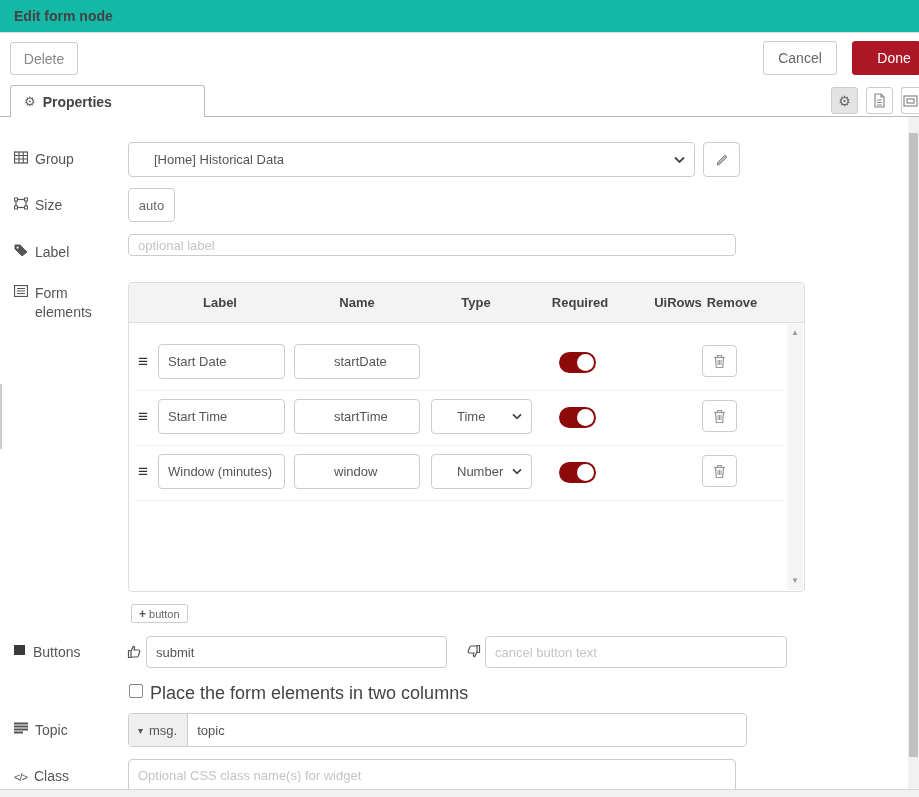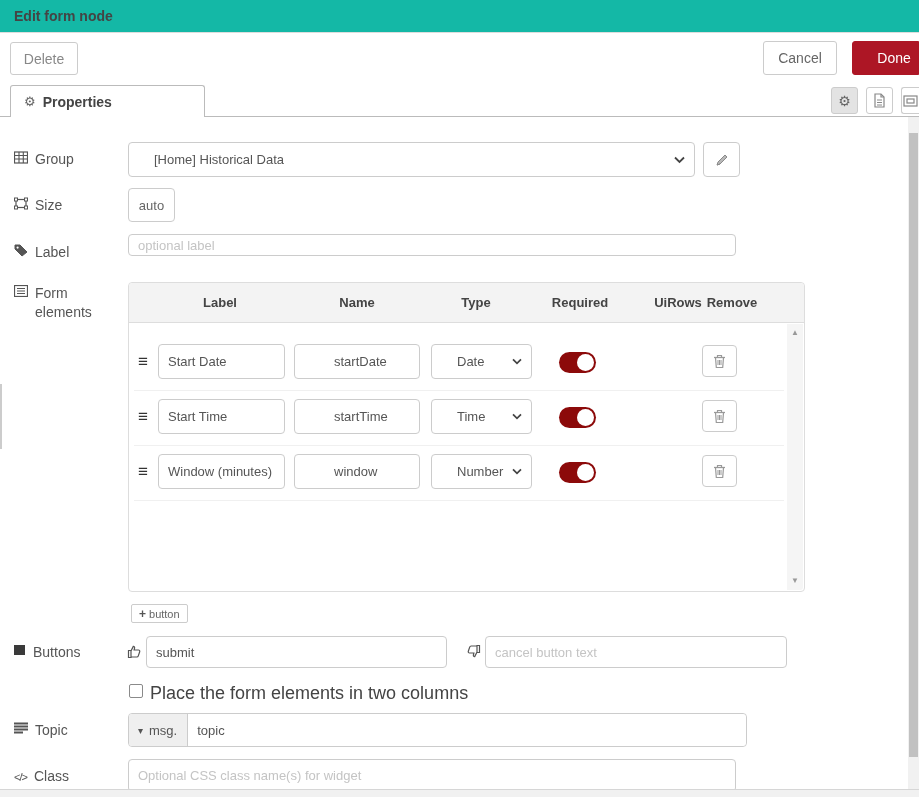--- a/index.html
+++ b/index.html
@@ -212,28 +212,20 @@
       <span class="fe-col" style="left:307px;width:80px;">Type</span>
       <span class="fe-col" style="left:406px;width:90px;">Required</span>
       <span class="fe-col" style="left:514px;width:70px;">UiRows</span>
       <span class="fe-col" style="left:563px;width:80px;">Remove</span>
     </div>
 
     <div class="fe-row" style="top:52px;">
       <span class="grip">≡</span>
       <input class="tin fe-in-label" value="Start Date" style="">
       <input class="tin fe-in-name" value="startDate" style="">
-      <div class="sel fe-sel">
-        <span>Date</span>
-        <span class="chev">
-          <svg width="10" height="7" viewBox="0 0 10 7">
-              <path d="M1 1.3l4 4 4-4" fill="none" stroke="#444" stroke-width="1.7"></path>
-            </svg>
-        </span>
-      </div>
       <div class="toggle">
           <div class="knob"></div>
         </div>
       <div class="sq-btn fe-trash">
         <span>
           <svg width="13" height="15" viewBox="0 0 13 15">
               <path d="M1 3.5h11" stroke="#999" stroke-width="1.3"></path>
               <path d="M4.5 3V1.5h4V3" fill="none" stroke="#999" stroke-width="1.2"></path>
               <path d="M2.5 3.5l.8 10h6.4l.8-10" fill="none" stroke="#999" stroke-width="1.2"></path>
               <path d="M5 6v5M6.5 6v5M8 6v5" stroke="#999" stroke-width="1"></path>

